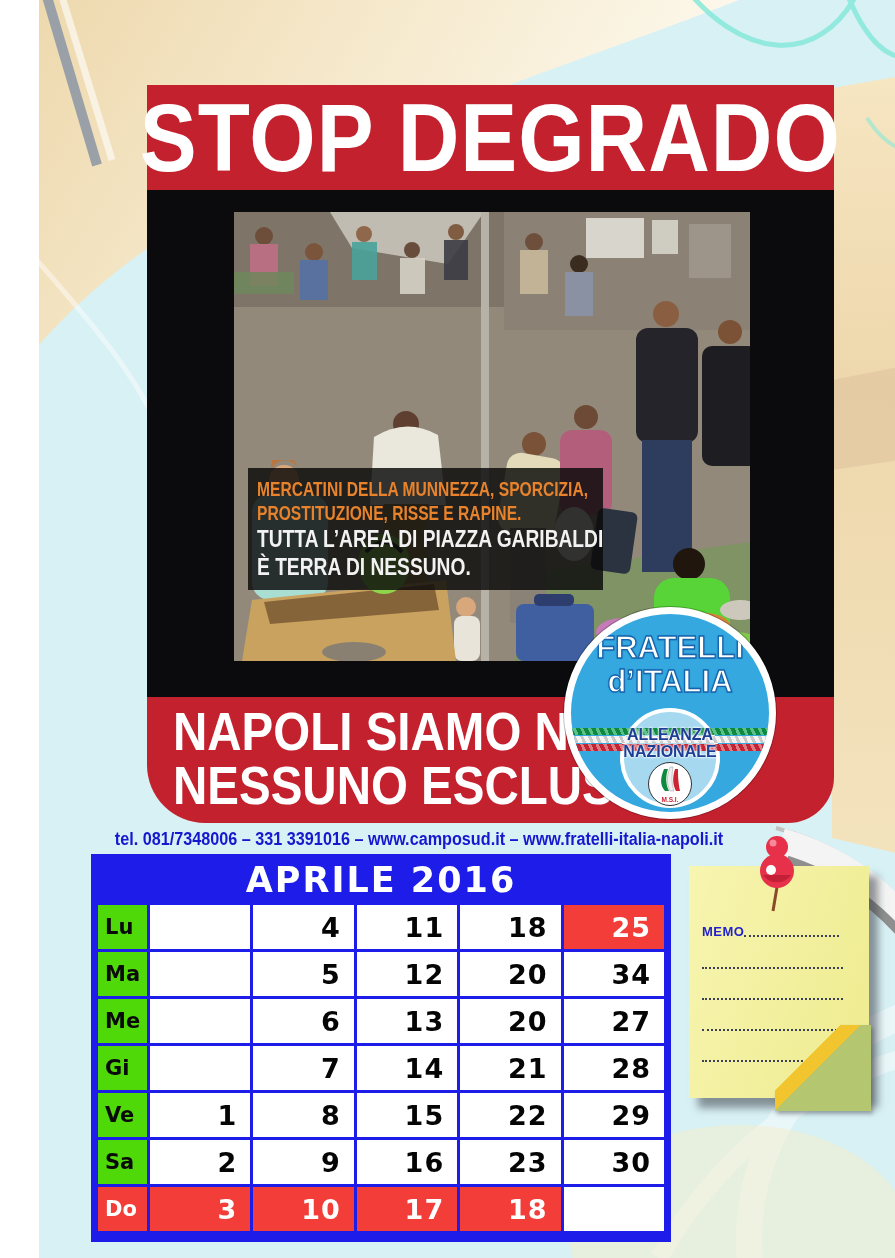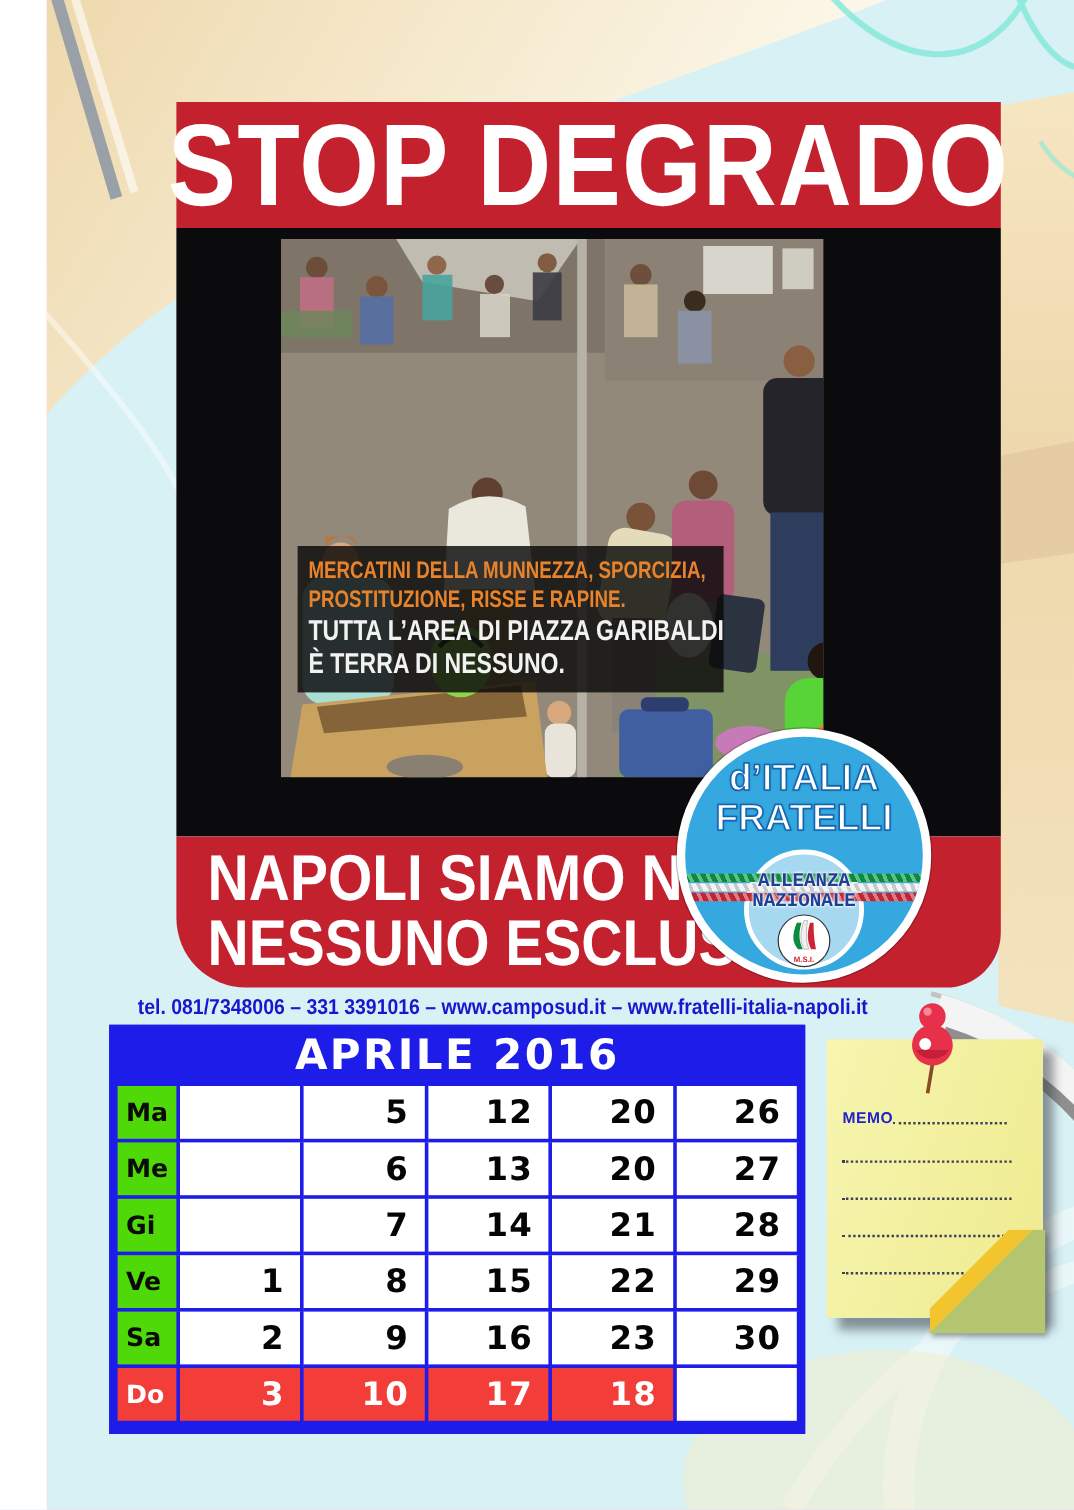--- a/index.html
+++ b/index.html
@@ -7,21 +7,21 @@
         font-family:"Liberation Sans",sans-serif;margin-left:39px;}
   .bg{position:absolute;left:0;top:0;width:895px;height:1258px;}
 
   
   .poster{position:absolute;left:108px;top:85px;width:687px;height:738px;}
   .banner{position:absolute;left:0;top:0;width:687px;height:105px;background:#c4212f;
           display:flex;align-items:center;justify-content:center;}
   .banner .cnd{font-weight:bold;font-size:88px;color:#fff;letter-spacing:1px;
                transform:scale(0.97,1.1);transform-origin:center;white-space:nowrap;}
   .poster-body{position:absolute;left:0;top:105px;width:687px;height:507px;background:#0b0b0d;}
-  .photo{position:absolute;left:87px;top:9px;width:452px;height:449px;overflow:hidden;}
+  .photo{position:absolute;left:87px;top:22px;width:516px;height:449px;overflow:hidden;}
   .photo svg{display:block;}
   .caption{position:absolute;left:14px;top:256px;width:336px;background:rgba(8,8,8,0.82);
            padding:9px 10px 9px 9px;}
   .cap-orange{color:#e8832c;font-weight:bold;font-size:20px;line-height:24px;white-space:nowrap;}
   .cap-orange .cnd{transform:scale(0.78,1);transform-origin:left center;}
   .cap-white{color:#f2f2f2;font-weight:bold;font-size:24px;line-height:28px;white-space:nowrap;}
   .cap-white .cnd{transform:scale(0.80,1);transform-origin:left center;}
   .strap{position:absolute;left:0;top:563px;width:687px;height:49px;display:flex;align-items:center;
          padding-left:107px;box-sizing:border-box;}
   .strap .cnd{color:#fff;font-weight:bold;font-size:30px;transform:scale(0.85,1.05);
@@ -40,21 +40,21 @@
         text-shadow:0 0 2px #1565ad;}
   .inner-circle{position:absolute;left:49px;top:94px;width:92px;height:92px;border:4px solid #fff;
         border-radius:50%;background:#a6d9f0;z-index:1;}
   .ropes{position:absolute;left:0;top:114px;width:198px;z-index:2;}
   .rope{height:7px;margin-bottom:1px;}
   .rope.g{background:repeating-linear-gradient(65deg,#0e8a3e 0 4px,#5cc08a 4px 7px);}
   .rope.w{background:repeating-linear-gradient(65deg,#f4f4f4 0 4px,#c9c9c9 4px 7px);}
   .rope.r{background:repeating-linear-gradient(65deg,#c22433 0 4px,#e07a82 4px 7px);}
   .logo-alliance{position:absolute;left:0;top:112px;width:198px;text-align:center;z-index:4;}
   .logo-alliance div{font-weight:bold;font-size:16px;line-height:17px;color:#1d3f96;
-        text-shadow:0 0 2px #fff,0 0 2px #fff,0 0 3px #fff;font-family:Liberation Mono, monospace;}
+        text-shadow:0 0 2px #fff,0 0 2px #fff,0 0 3px #fff;}
   .msi{position:absolute;left:77px;top:148px;width:44px;height:44px;background:#fff;
        border:1.5px solid #333;border-radius:50%;z-index:5;text-align:center;box-sizing:border-box;}
   .msi-label{display:block;font-weight:bold;font-size:6.5px;color:#cc2433;line-height:6px;margin-top:-1px;}
 
   
   .contact{position:absolute;left:42px;top:829px;width:600px;text-align:left;}
   .contact .cnd{color:#1518cf;font-weight:bold;font-size:18px;transform:scale(0.9,1);
                 transform-origin:center;white-space:nowrap;}
 
   
@@ -226,22 +226,22 @@
     </div>
 
     <div class="logo">
       <div class="inner-circle"></div>
       <div class="ropes">
         <div class="rope g"></div>
           <div class="rope w"></div>
           <div class="rope r"></div>
       </div>
       <div class="logo-party">
+        <div>FRATELLI</div>
         <div>d’ITALIA</div>
-        <div>FRATELLI</div>
       </div>
       <div class="logo-alliance">
         <div>ALLEANZA</div>
         <div>NAZIONALE</div>
       </div>
       <div class="msi">
         <svg width="30" height="28" viewBox="0 0 30 28" style="margin-top:3px;">
           <path d="M9,3 C5,13 5,19 10,25 L14,25 C10,17 11,9 13,3 Z" fill="#0e8a3e"></path>
           <path d="M15,1 C11,13 12,19 15,25 L19,25 C16,17 17,7 18,1 Z" fill="#efefef" stroke="#9a9a9a" stroke-width="0.5"></path>
           <path d="M20,3 C17,13 18,19 21,25 L25,25 C23,15 23,8 23,3 Z" fill="#cc2433"></path>
@@ -260,27 +260,35 @@
     <table>
       <colgroup>
           <col class="c-day">
           <col>
           <col>
           <col>
           <col>
           <col>
         </colgroup>
       <tbody>
+          <tr>
+        <td class="day">Lu</td>
+        <td class="date"></td>
+        <td class="date">4</td>
+        <td class="date">11</td>
+        <td class="date">18</td>
+        <td class="date red">25</td>
+      </tr>
       <tr>
         <td class="day">Ma</td>
         <td class="date"></td>
         <td class="date">5</td>
         <td class="date">12</td>
         <td class="date">20</td>
-        <td class="date">26</td>
+        <td class="date">34</td>
       </tr>
       <tr>
         <td class="day">Me</td>
         <td class="date"></td>
         <td class="date">6</td>
         <td class="date">13</td>
         <td class="date">20</td>
         <td class="date">27</td>
       </tr>
       <tr>

